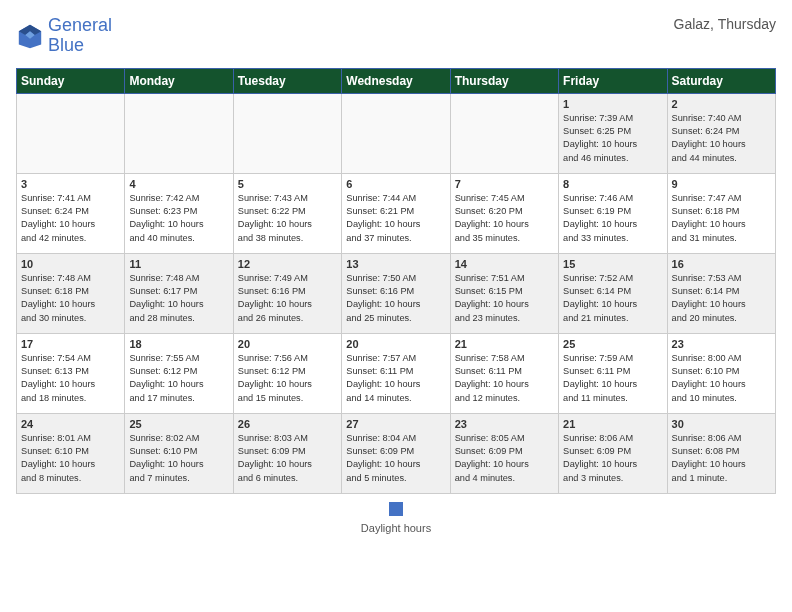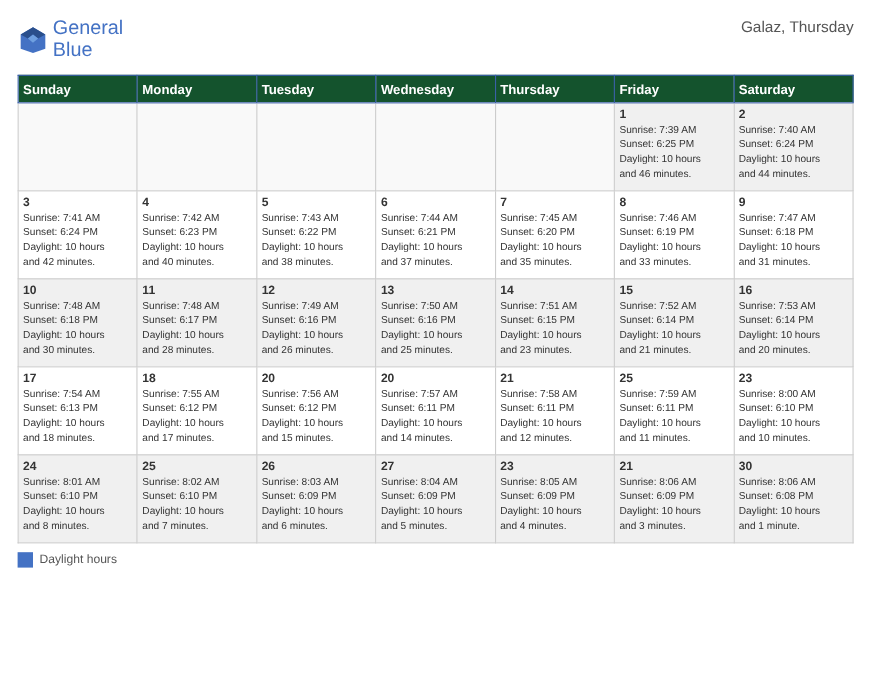--- a/index.html
+++ b/index.html
@@ -85,20 +85,21 @@
       line-height: 1.45;
       font-size: 9.2px;
     }
     .legend {
       display: flex;
       align-items: center;
       gap: 6px;
       margin-top: 8px;
       font-size: 11px;
       color: #555;
+      flex-direction: column;
     }
     .legend-box {
       width: 14px;
       height: 14px;
       background: #4472c4;
       display: inline-block;
     }
   </style>
 </head>
 <body>

